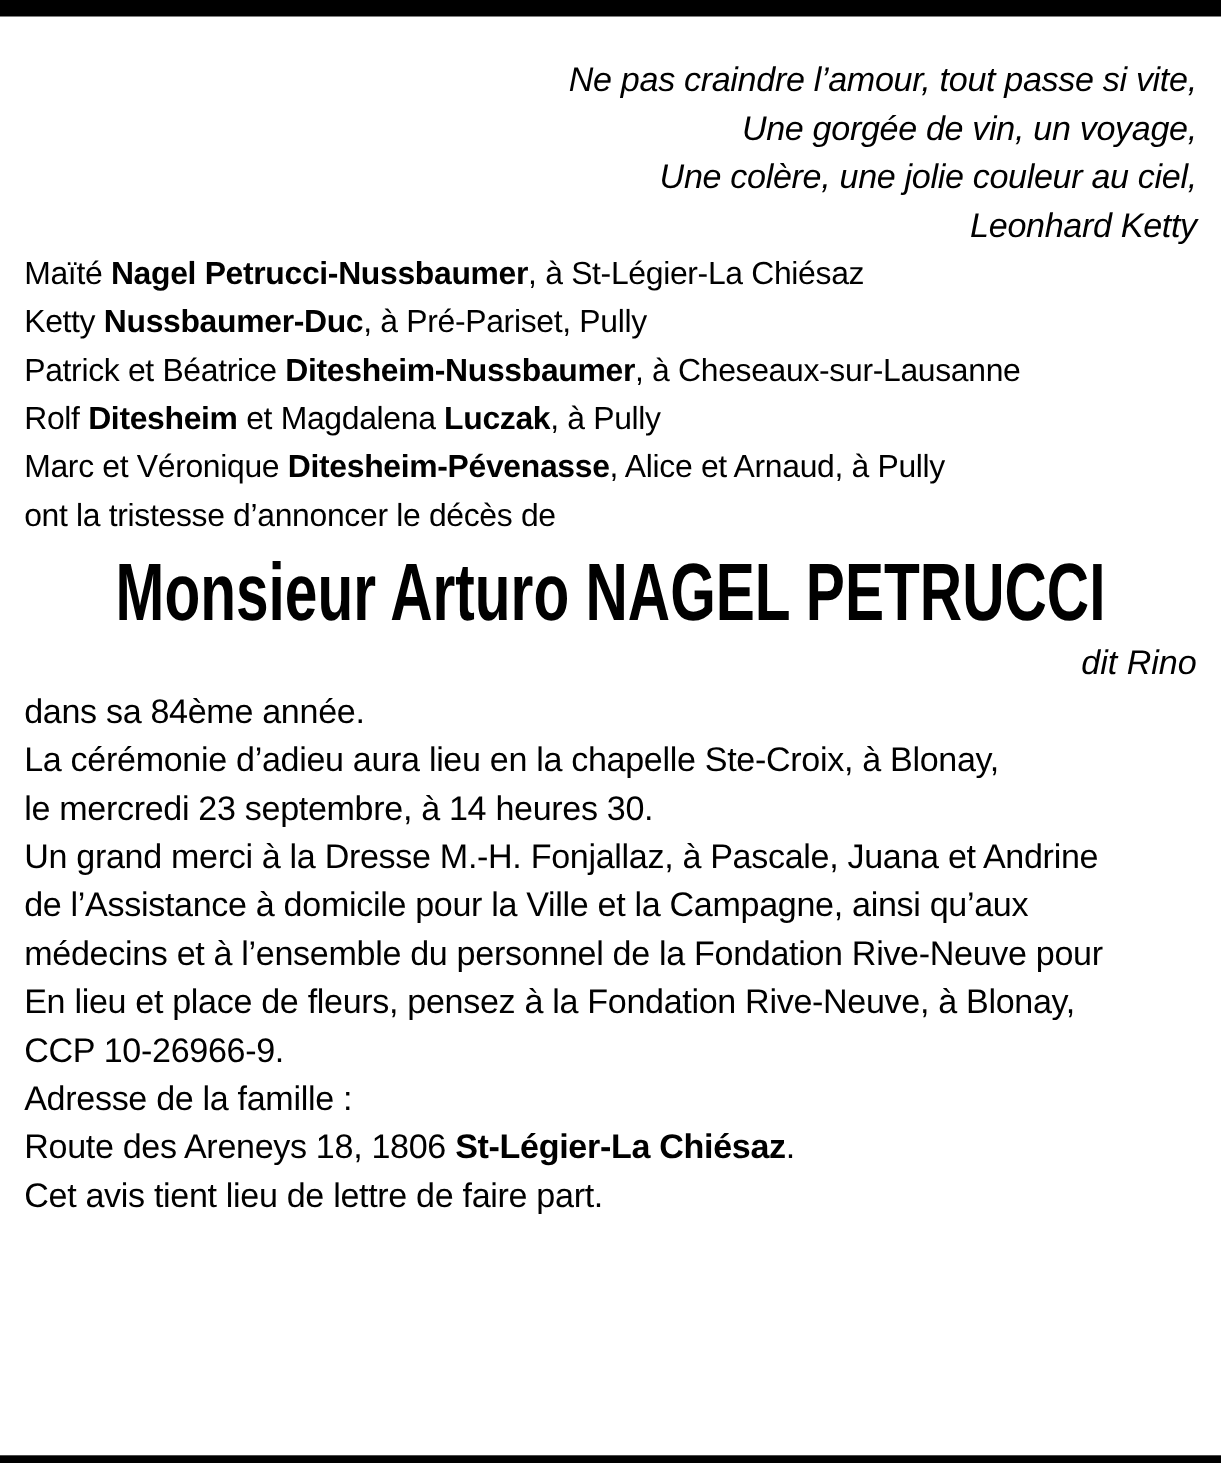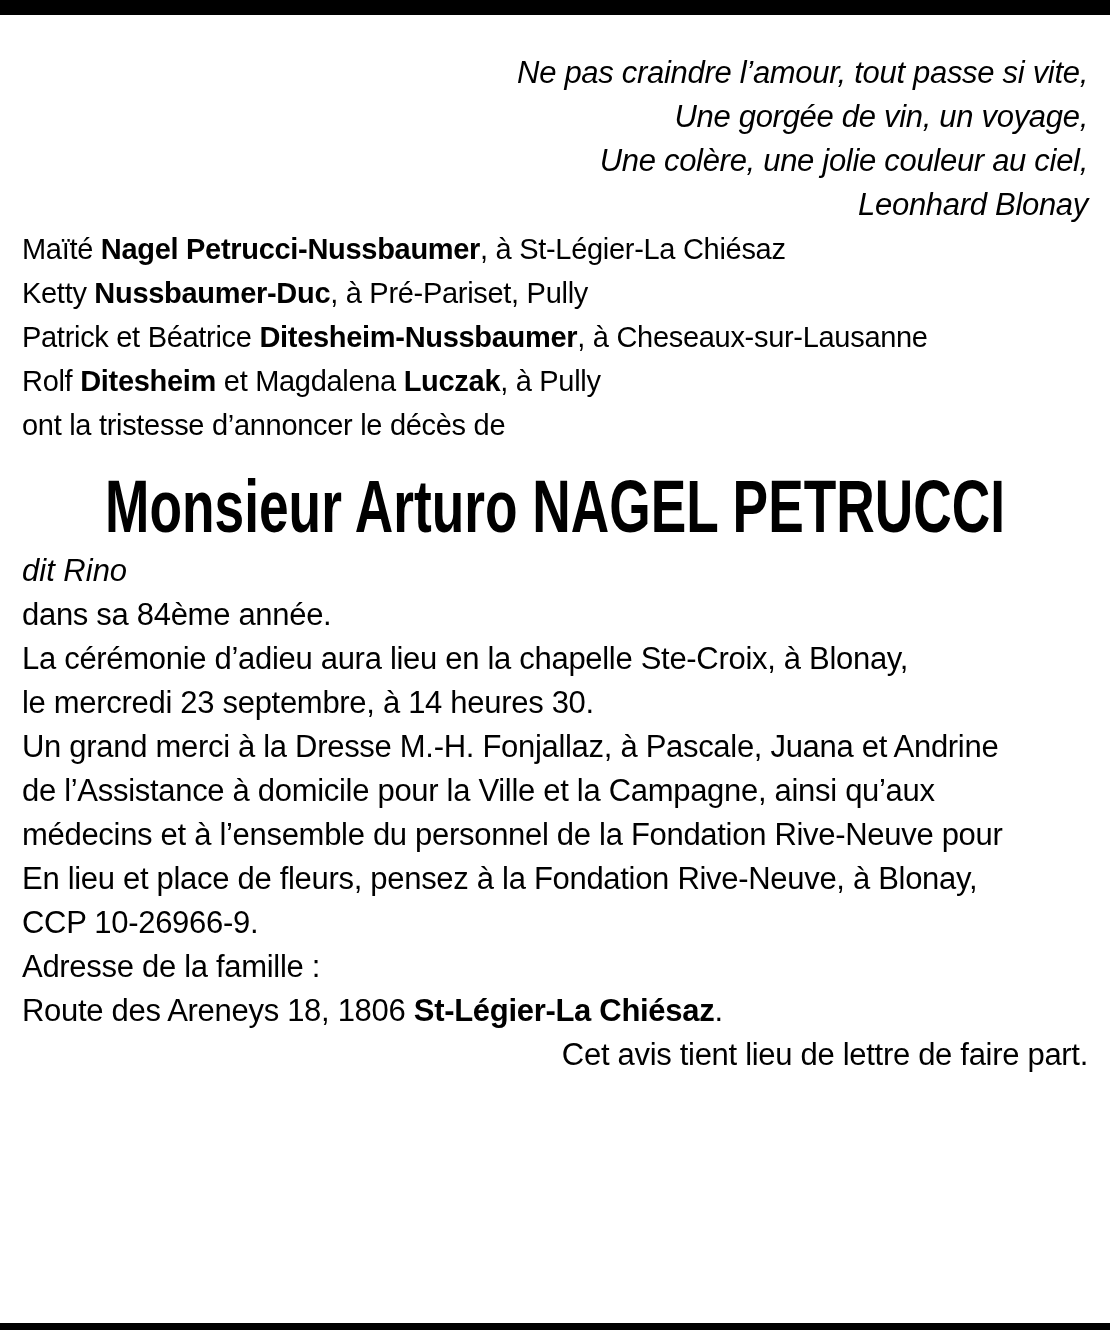--- a/index.html
+++ b/index.html
@@ -41,69 +41,70 @@
     letter-spacing: -0.3px;
   }
   .family-block {
     font-size: 29px;
     line-height: 44px;
     letter-spacing: -0.3px;
   }
   .title-row {
     position: relative;
     height: 84px;
-    margin-top: 18px;
+    margin-top: 6px;
   }
   .page-title {
     position: absolute;
     left: 50%;
     top: 0;
     white-space: nowrap;
     font-weight: 700;
     font-size: 74px;
     line-height: 84px;
     transform: translateX(-50%) scaleX(0.72);
   }
   .subtitle {
-    text-align: left;
+    text-align: right;
     font-style: italic;
     font-size: 31px;
     line-height: 44px;
   }
   .body-block {
     font-size: 31px;
     line-height: 44px;
     letter-spacing: -0.3px;
   }
   .closing-line {
-    text-align: right;
+    text-align: left;
     font-size: 31px;
     line-height: 44px;
     letter-spacing: -0.3px;
   }
 </style>
 </head>
 <body>
 
 <div class="bar-top"></div>
 
 <div class="content">
 
   <div class="quote-block">
       <div class="line"><span>Ne pas craindre l’amour, tout passe si vite,</span></div>
       <div class="line"><span>Une gorgée de vin, un voyage,</span></div>
       <div class="line"><span>Une colère, une jolie couleur au ciel,</span></div>
-      <div class="line"><span>Leonhard Blonay</span></div>
+      <div class="line"><span>Leonhard Ketty</span></div>
     </div>
 
   <div class="family-block">
       <div class="line"><span>Maïté </span><span class="b">Nagel Petrucci-Nussbaumer</span><span>, à St-Légier-La Chiésaz</span></div>
       <div class="line"><span>Ketty </span><span class="b">Nussbaumer-Duc</span><span>, à Pré-Pariset, Pully</span></div>
       <div class="line"><span>Patrick et Béatrice </span><span class="b">Ditesheim-Nussbaumer</span><span>, à Cheseaux-sur-Lausanne</span></div>
       <div class="line"><span>Rolf </span><span class="b">Ditesheim</span><span> et Magdalena </span><span class="b">Luczak</span><span>, à Pully</span></div>
+      <div class="line"><span>Marc et Véronique </span><span class="b">Ditesheim-Pévenasse</span><span>, Alice et Arnaud, à Pully</span></div>
       <div class="line"><span>ont la tristesse d’annoncer le décès de</span></div>
     </div>
 
   <div class="title-row">
     <div class="page-title">Monsieur Arturo NAGEL PETRUCCI</div>
   </div>
 
   <div class="subtitle">dit Rino</div>
 
   <div class="body-block">

